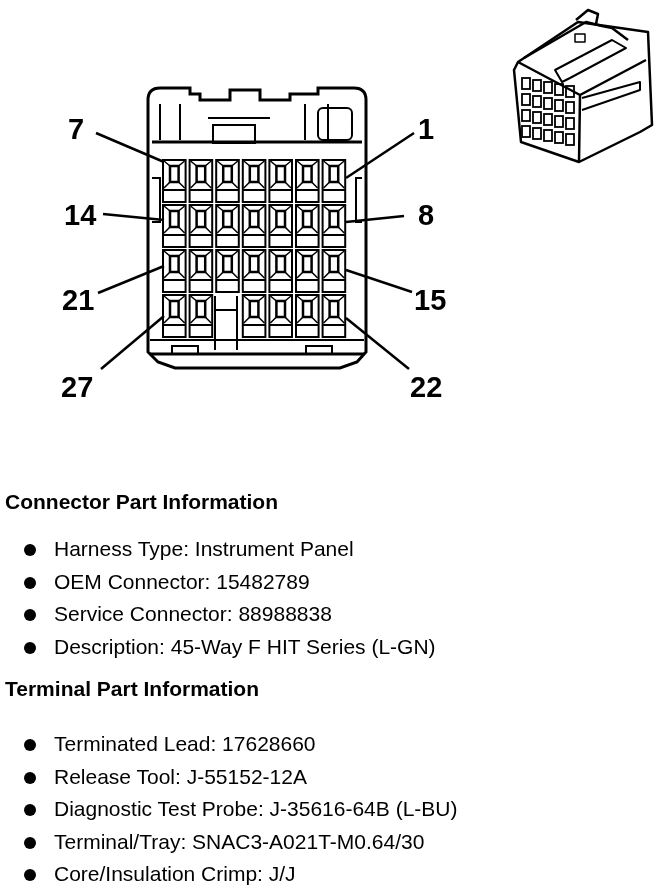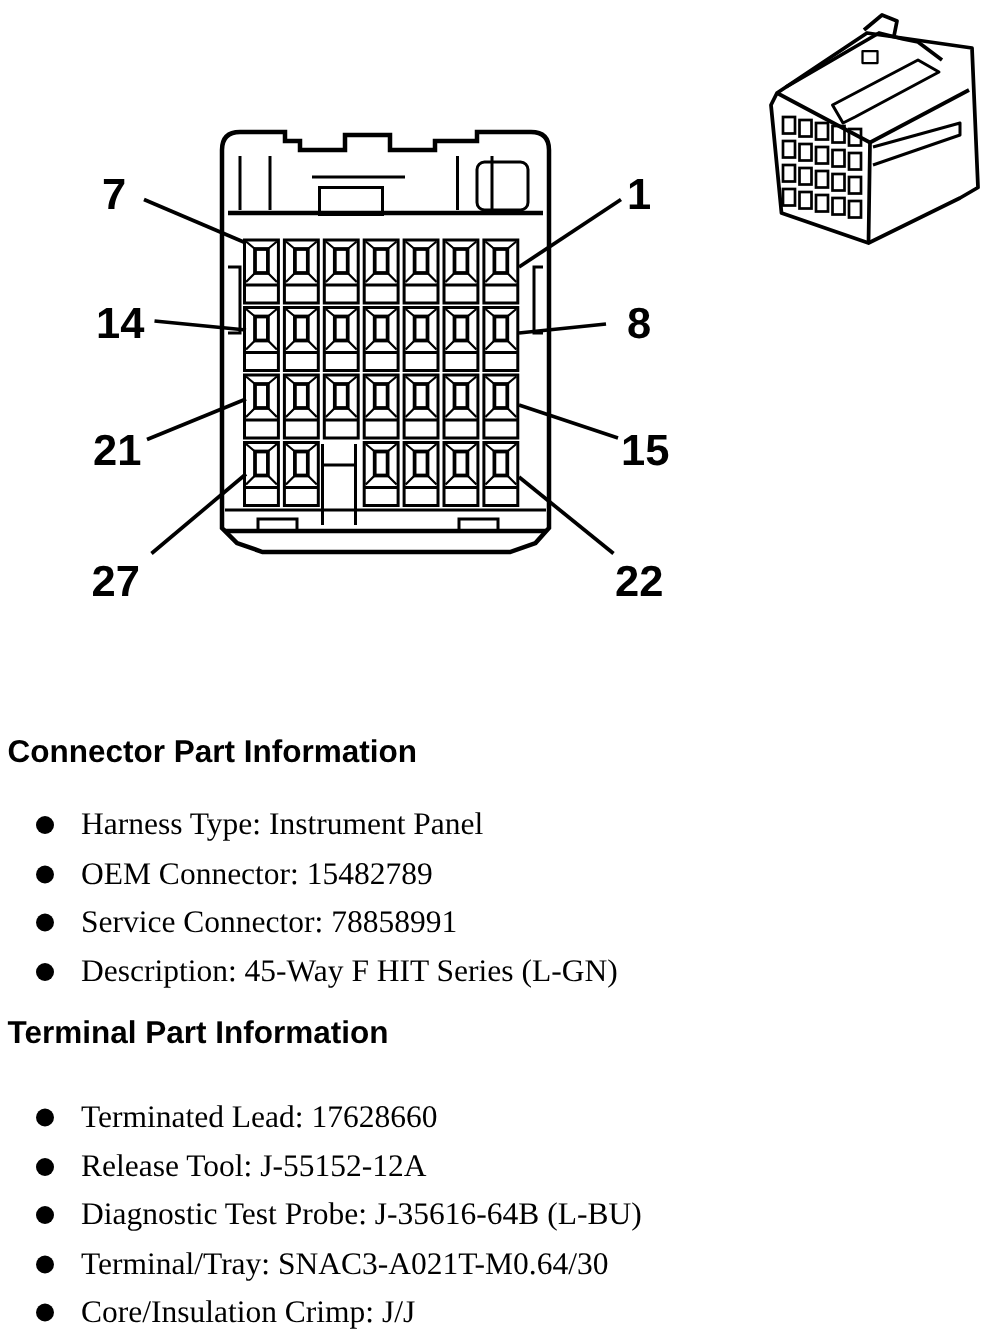--- a/index.html
+++ b/index.html
@@ -2,21 +2,21 @@
 <html><head>
 <meta charset="utf-8">
 <style>
   html, body { margin:0; padding:0; background:#ffffff; }
   body { width:672px; height:896px; position:relative; overflow:hidden;
          font-family:"Liberation Sans", sans-serif; color:#000; }
   #diagram { position:absolute; left:0; top:0; }
   .pin-label { font-family:"Liberation Sans", sans-serif; font-weight:bold; font-size:29px; fill:#000; }
   .heading { position:absolute; left:5px; font-weight:bold; font-size:21px; margin:0; }
   ul.info { position:absolute; left:24px; margin:0; padding:0; list-style:none; }
-  ul.info li { position:relative; font-size:21px; line-height:32.5px; padding-left:30px; height:32.5px; white-space:nowrap;font-family:Liberation Serif, serif; }
+  ul.info li { position:relative; font-size:21px; line-height:32.5px; padding-left:30px; height:32.5px; white-space:nowrap; }
   ul.info li .bullet { position:absolute; left:0; top:11px; width:12px; height:12px; border-radius:50%; background:#000; }
 </style>
 </head>
 <body>
 
 <svg id="diagram" width="672" height="440" viewBox="0 0 672 440" xmlns="http://www.w3.org/2000/svg">
 
   <g fill="none" stroke="#000" stroke-width="3">
     <path d="M160 88 Q148 88 148 100 L148 352 L158 362 L175 368 L340 368 L357 362 L366 352 L366 100 Q366 88 354 88 L318 88 L318 94 L290 94 L290 100 L260 100 L260 90 L230 90 L230 100 L200 100 L200 94 L190 94 L190 88 Z"></path>
     <path d="M152 142 L362 142"></path>
@@ -252,21 +252,21 @@
       <rect x="544" y="130" width="8" height="11" fill="none" stroke="#000" stroke-width="1.8"></rect>
       <rect x="555" y="132" width="8" height="11" fill="none" stroke="#000" stroke-width="1.8"></rect>
       <rect x="566" y="134" width="8" height="11" fill="none" stroke="#000" stroke-width="1.8"></rect>
     </g>
 </svg>
 
 <h2 class="heading" style="top:490px;">Connector Part Information</h2>
 <ul class="info" style="top:533px;">
   <li><span class="bullet"></span><span>Harness Type: Instrument Panel</span></li>
   <li><span class="bullet"></span><span>OEM Connector: 15482789</span></li>
-  <li><span class="bullet"></span><span>Service Connector: 78858991</span></li>
+  <li><span class="bullet"></span><span>Service Connector: 88988838</span></li>
   <li><span class="bullet"></span><span>Description: 45-Way F HIT Series (L-GN)</span></li>
 </ul>
 
 <h2 class="heading" style="top:677px;">Terminal Part Information</h2>
 <ul class="info" style="top:728px;">
   <li><span class="bullet"></span><span>Terminated Lead: 17628660</span></li>
   <li><span class="bullet"></span><span>Release Tool: J-55152-12A</span></li>
   <li><span class="bullet"></span><span>Diagnostic Test Probe: J-35616-64B (L-BU)</span></li>
   <li><span class="bullet"></span><span>Terminal/Tray: SNAC3-A021T-M0.64/30</span></li>
   <li><span class="bullet"></span><span>Core/Insulation Crimp: J/J</span></li>

